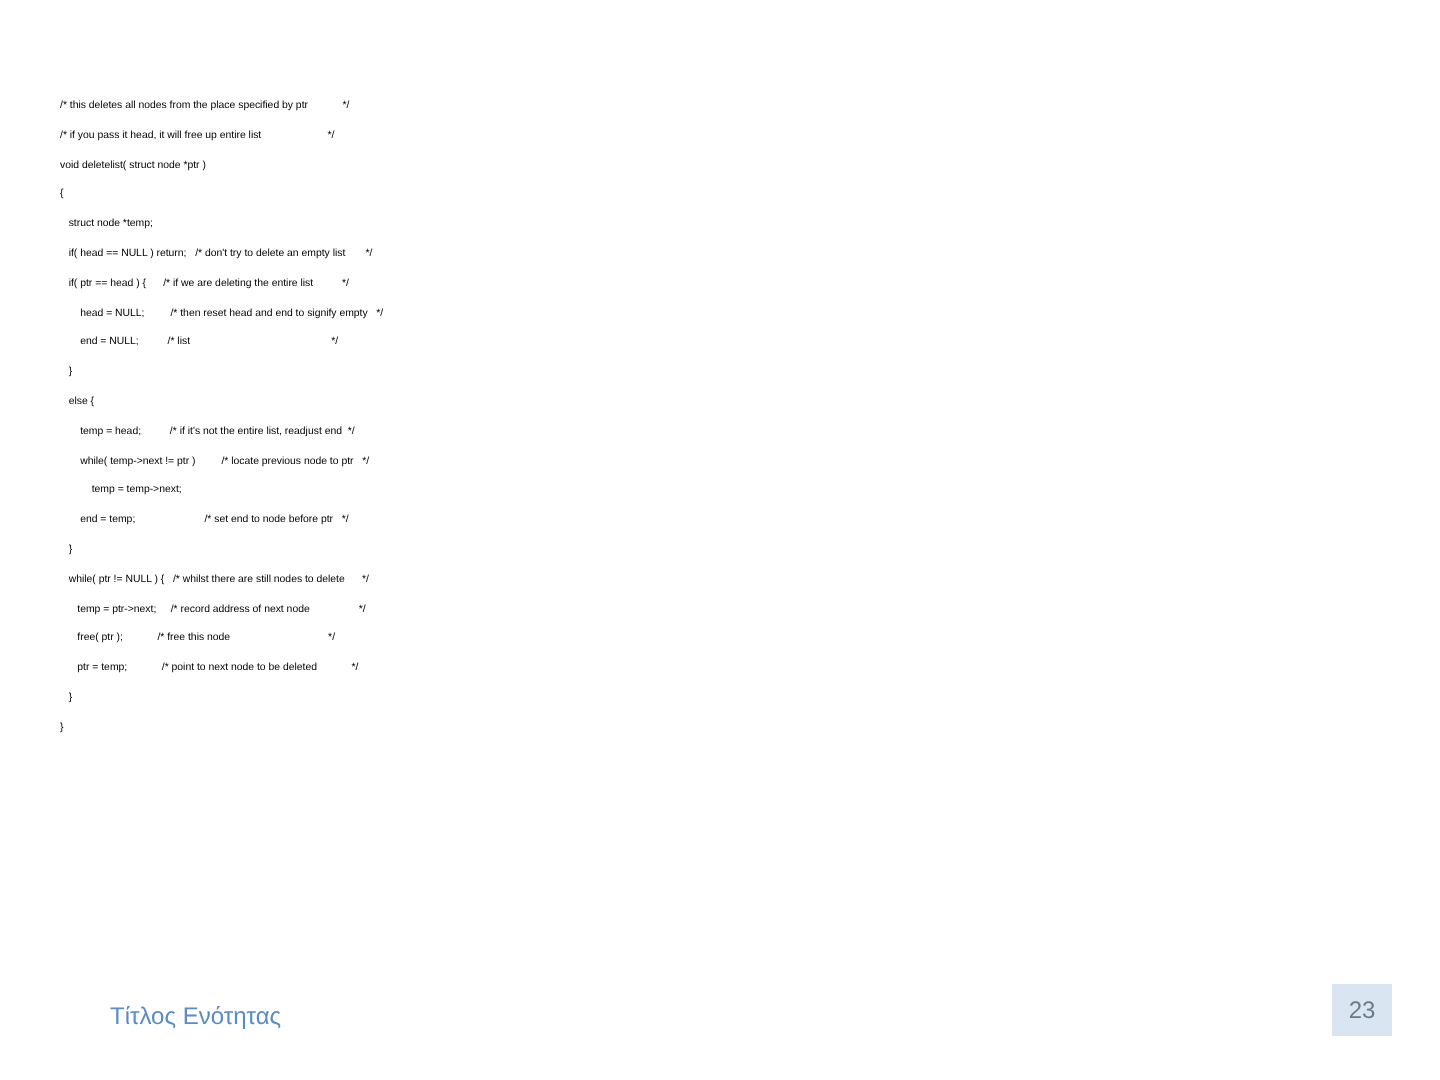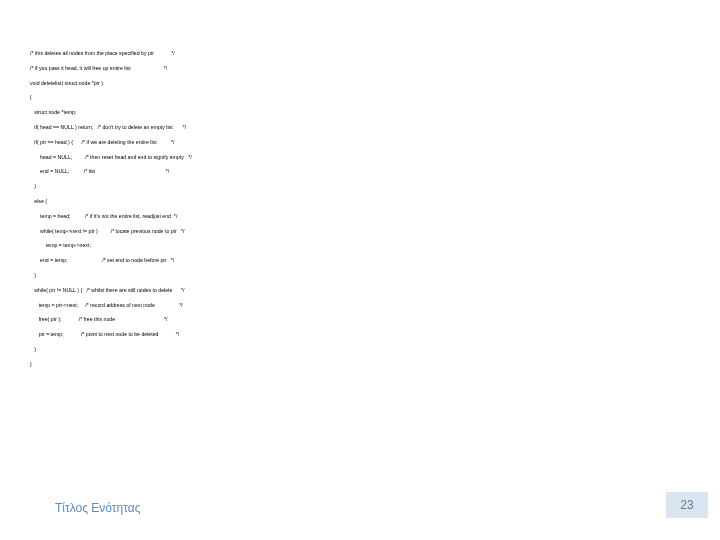--- a/index.html
+++ b/index.html
@@ -23,36 +23,36 @@
     font-family: Arial, sans-serif;
   }
   .code-line {
     white-space: pre;
     margin-bottom: 7px;
   }
   .footer {
     position: absolute;
     bottom: 20px;
     left: 0;
-    right: 0;
+    right: 12px;
     height: 30px;
   }
   .footer-title {
     position: absolute;
     left: 55px;
     bottom: 5px;
     font-size: 12px;
     color: #5a8bc4;
     font-family: "Segoe UI", Arial, sans-serif;
   }
   .page-num {
     position: absolute;
     right: 12px;
     bottom: 2px;
-    width: 42px;
+    width: 30px;
     height: 26px;
     background: #d9e6f2;
     color: #6a7a8a;
     font-size: 12px;
     text-align: center;
     line-height: 26px;
     font-family: "Segoe UI", Arial, sans-serif;
   }
 </style>
 </head>

